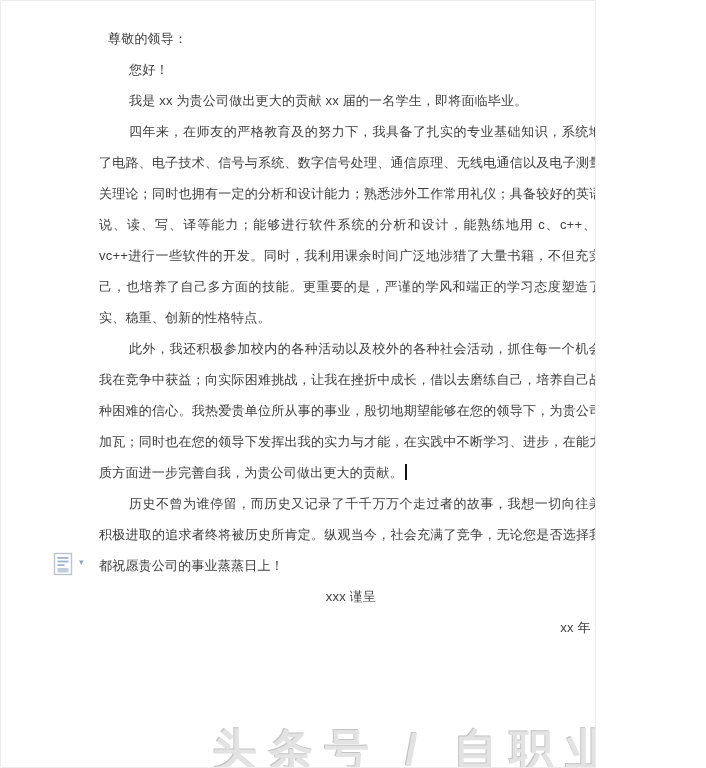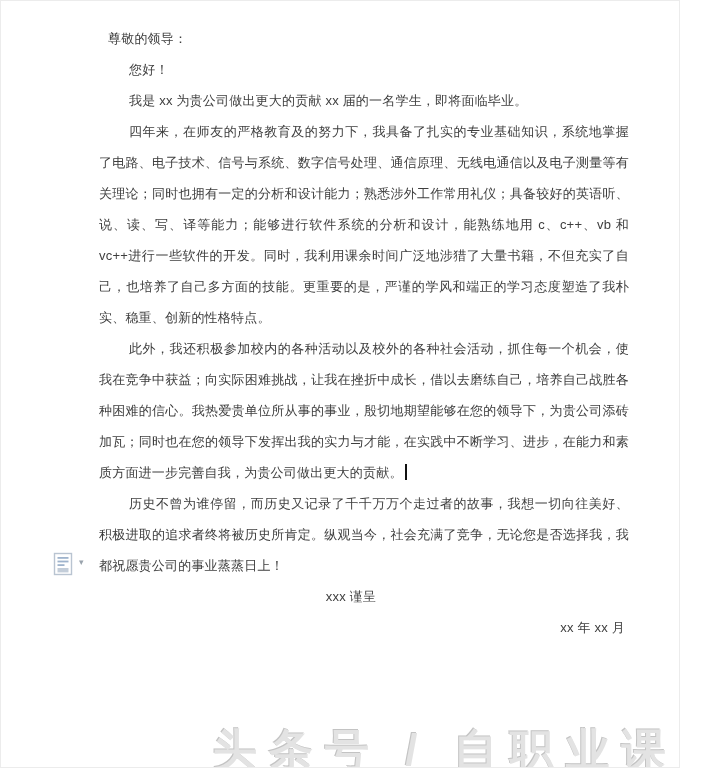--- a/index.html
+++ b/index.html
@@ -2,21 +2,21 @@
 <html><head>
 <meta charset="utf-8">
 <style>
   html, body {
     margin: 0;
     padding: 0;
     background: #ffffff;
   }
   .page {
     position: relative;
-    width: 680px;
+    width: 596px;
     height: 768px;
     box-sizing: border-box;
     background: #ffffff;
     border: 1px solid #ececec;
     overflow: hidden;
     font-family: "Liberation Sans", "DejaVu Sans", sans-serif;
     color: #3e3e3e;
   }
   .textblock {
     position: absolute;

